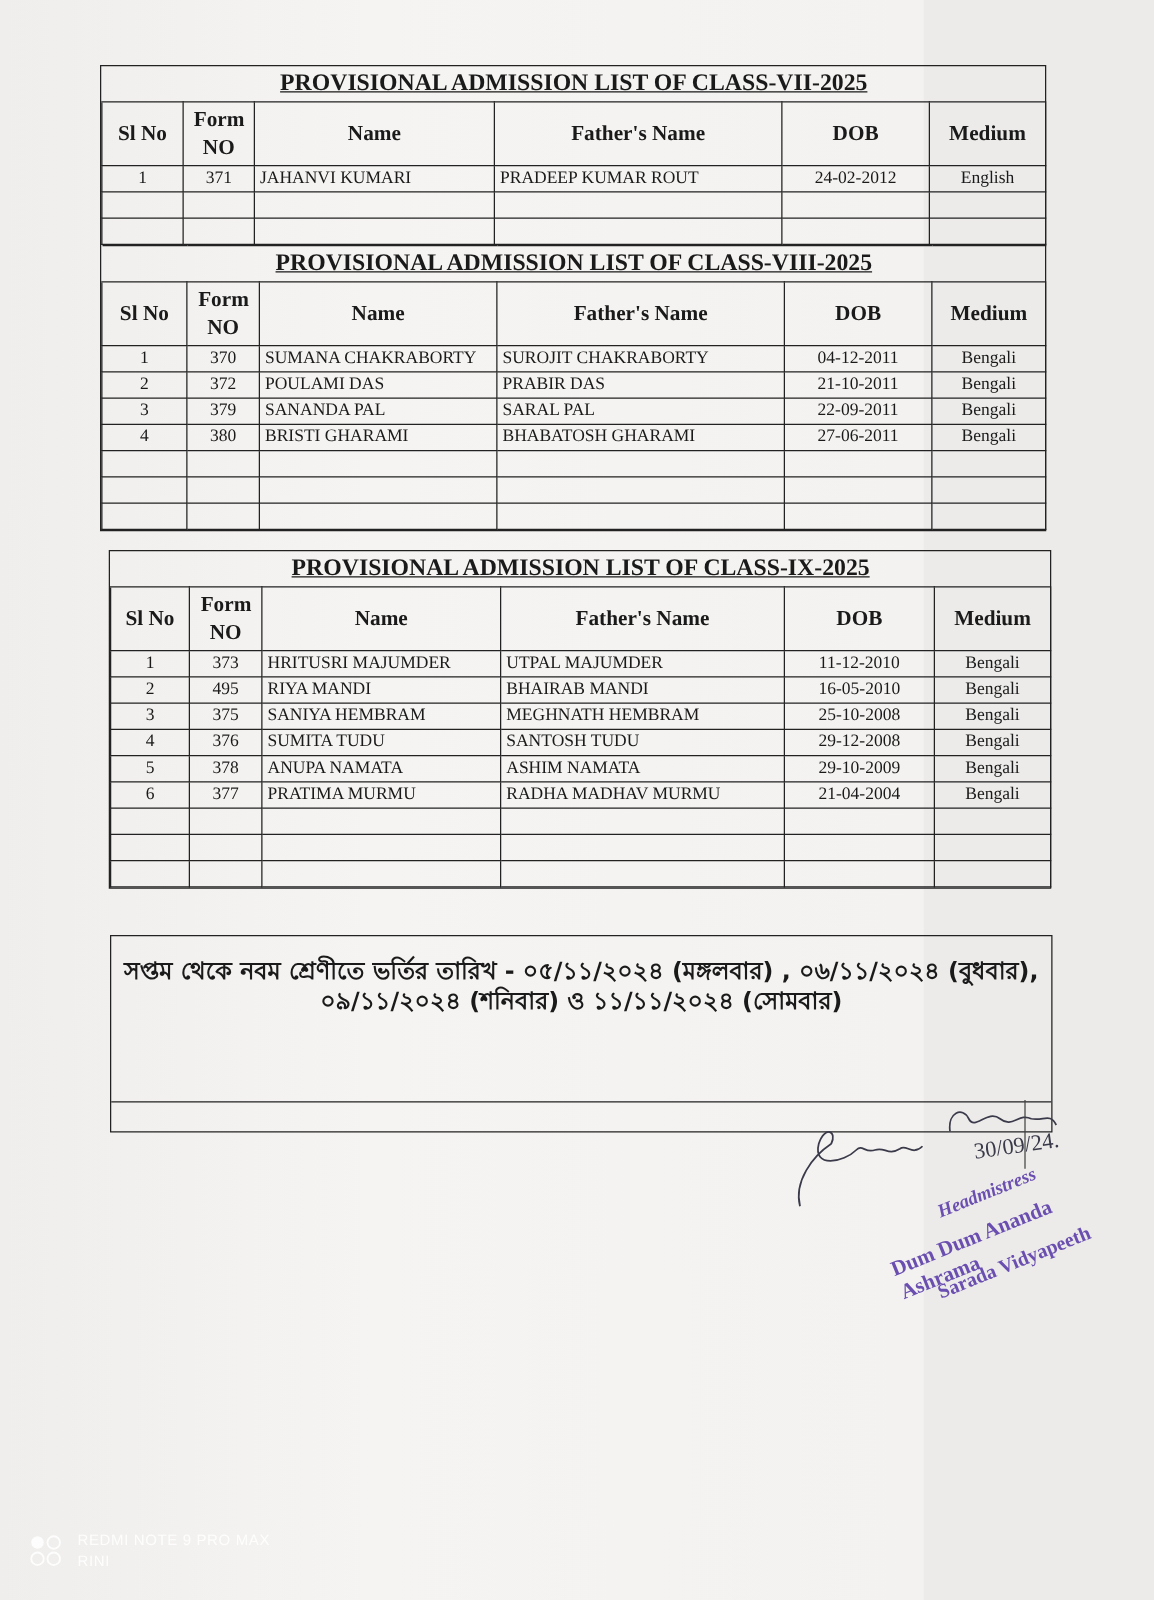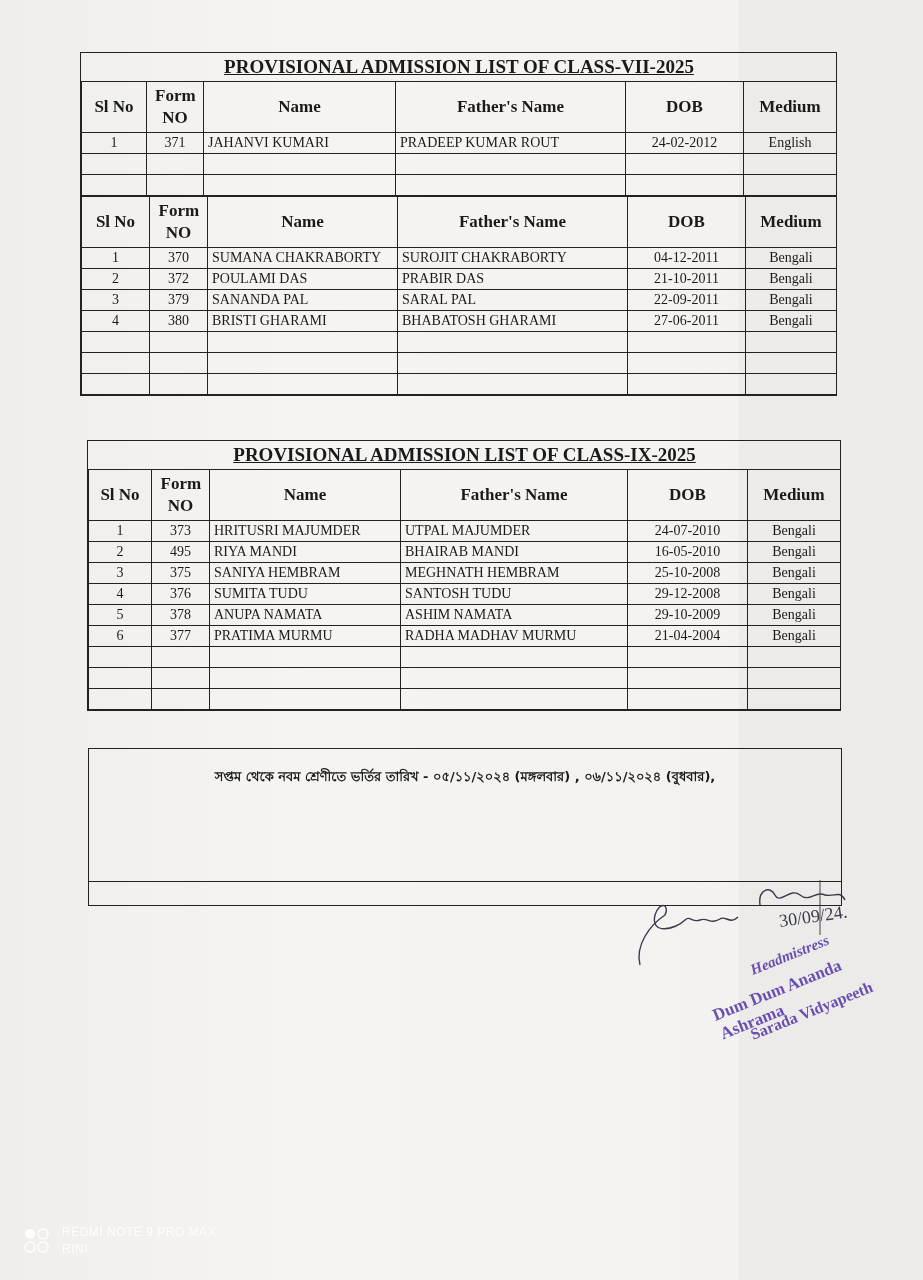--- a/index.html
+++ b/index.html
@@ -10,21 +10,21 @@
   td,th{border:1.4px solid #222;padding:0 4px;font-size:14px;overflow:hidden;white-space:nowrap;}
   .title-row td{text-align:center;font-weight:bold;font-size:19px;height:28px;border-left:none;border-right:none;}
   .title-row span{text-decoration:underline;}
   th{font-weight:bold;font-size:17px;height:50px;text-align:center;line-height:22px;}
   td.c{text-align:center;}
   td.l{text-align:left;}
   tr.data td{height:20px;}
   tr.empty td{height:20px;}
   .notice{position:absolute;left:88px;top:748px;width:752px;height:156px;border:1.6px solid #222;}
   .notice .txt{text-align:center;font-size:15px;font-weight:bold;line-height:24px;padding-top:16px;font-family:"DejaVu Sans",sans-serif;}
-  .notice .txt div{font-size:13px;}
+  .notice .txt div{font-size:19px;}
   .notice .bottom{position:absolute;left:0;right:0;top:132px;border-top:1.6px solid #222;}
   .sig{position:absolute;left:630px;top:875px;width:280px;height:160px;}
   .stamp{position:absolute;color:#6b4fb0;font-weight:bold;font-family:"Liberation Serif",serif;transform:rotate(-22deg);transform-origin:left top;}
   .watermark{position:absolute;left:24px;top:1224px;color:#ffffff;font-family:"Liberation Sans",sans-serif;font-size:12px;letter-spacing:0.5px;line-height:17px;opacity:0.9;}
   .wm-icon{position:absolute;left:-2px;top:2px;width:30px;height:30px;}
   .wm-text{margin-left:38px;}
 </style>
 </head>
 <body>
 
@@ -83,20 +83,23 @@
     <table>
       <colgroup>
           <col style="width:68px">
           <col style="width:58px">
           <col style="width:190px">
           <col style="width:230px">
           <col style="width:118px">
           <col style="width:91px">
         </colgroup>
       <tbody>
+          <tr class="title-row">
+            <td colspan="6"><span>PROVISIONAL ADMISSION LIST OF CLASS-VIII-2025</span></td>
+          </tr>
       <tr>
         <th>Sl No</th>
         <th><span style="white-space:normal;display:inline-block;width:40px;">Form NO</span></th>
         <th>Name</th>
         <th>Father's Name</th>
         <th>DOB</th>
         <th>Medium</th>
       </tr>
       </tbody>
         <tbody id="tb1">
@@ -182,21 +185,21 @@
         <th>DOB</th>
         <th>Medium</th>
       </tr>
       </tbody>
         <tbody id="tb2">
           <tr class="data">
             <td class="c">1</td>
             <td class="c">373</td>
             <td class="l">HRITUSRI MAJUMDER</td>
             <td class="l">UTPAL MAJUMDER</td>
-            <td class="c">24-07-2010</td>
+            <td class="c">11-12-2010</td>
             <td class="c">Bengali</td>
           </tr>
           <tr class="data">
             <td class="c">2</td>
             <td class="c">495</td>
             <td class="l">RIYA MANDI</td>
             <td class="l">BHAIRAB MANDI</td>
             <td class="c">16-05-2010</td>
             <td class="c">Bengali</td>
           </tr>
@@ -256,20 +259,21 @@
             <td></td>
             <td></td>
           </tr>
         </tbody>
     </table>
   </div>
 
   <div class="notice">
     <div class="txt">
       <div>সপ্তম থেকে নবম শ্রেণীতে ভর্তির তারিখ - ০৫/১১/২০২৪ (মঙ্গলবার) , ০৬/১১/২০২৪ (বুধবার),</div>
+      <div>০৯/১১/২০২৪ (শনিবার) ও ১১/১১/২০২৪ (সোমবার)</div>
     </div>
     <div class="bottom"></div>
   </div>
 
   <div class="sig">
     <svg width="280" height="100" style="position:absolute;left:0;top:0;">
       <path d="M10 90 C 5 70, 20 50, 35 40 C 40 30, 30 25, 25 40 C 20 60, 45 55, 55 45 C 60 40, 62 48, 70 45 C 78 42, 80 50, 90 44 C 95 40, 100 50, 108 42" fill="none" stroke="#3a3a4a" stroke-width="1.4"></path>
       <path d="M130 30 C 128 15, 140 10, 145 20 C 150 30, 160 12, 170 20 C 180 28, 185 15, 195 20 C 205 22, 210 15, 215 25" fill="none" stroke="#3a3a4a" stroke-width="1.4"></path>
       <text x="150" y="52" font-family="Liberation Serif, serif" font-size="18" fill="#3a3a4a" transform="rotate(-8 150 52)" id="sigdate">30/09/24.</text>
       <line x1="190" y1="5" x2="190" y2="60" stroke="#444" stroke-width="1"></line>

